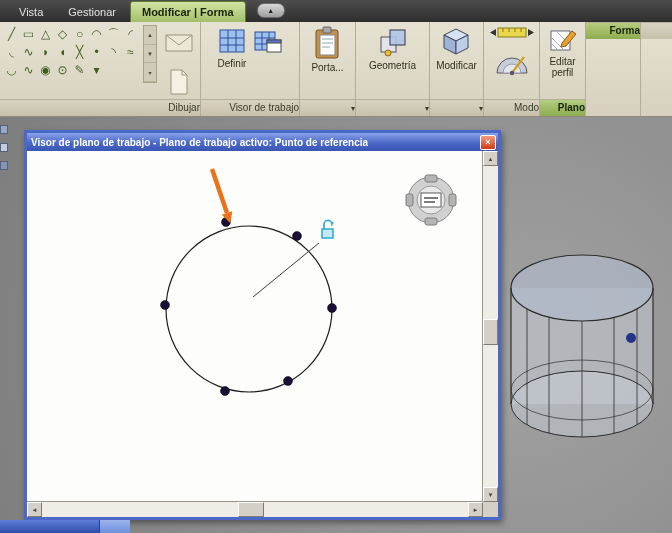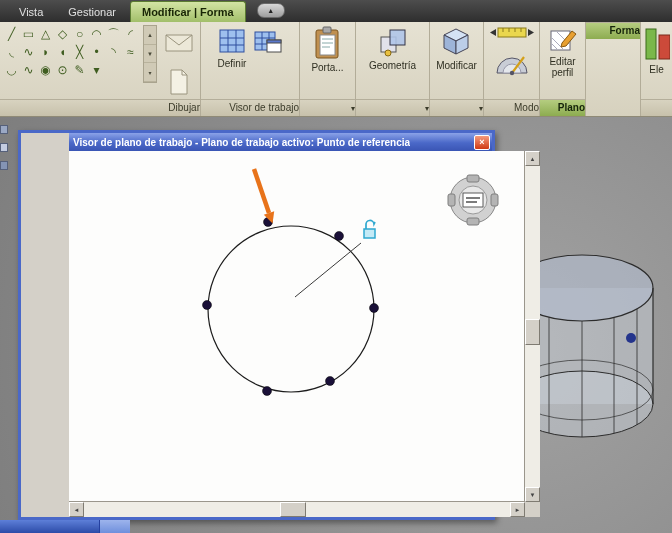--- a/index.html
+++ b/index.html
@@ -55,23 +55,23 @@
   .workspace{position:absolute;left:0;top:117px;width:672px;height:416px;
     background:radial-gradient(circle at 78% 55%, #a2a2a2 0%, #8d8d8d 55%, #7e7e7e 100%);}
   .bg3d{position:absolute;left:0;top:-117px;width:672px;height:533px;pointer-events:none;}
   .left-strip{position:absolute;left:0;top:8px;width:8px;display:flex;flex-direction:column;gap:9px;}
   .left-strip i{width:8px;height:9px;border:1px solid #55607a;box-sizing:border-box;}
   .bottom-bar{position:absolute;left:0;bottom:0;height:13px;width:672px;display:flex;}
   .bottom-bar .b1{width:99px;background:linear-gradient(#5d7fd8,#2c4ba8);}
   .bottom-bar .b2{width:30px;background:linear-gradient(#9db4ec,#6f8fdc);border-left:1px solid #24складz;border-left:1px solid #2440a0;}
 
   
-  .viewer{position:absolute;left:18px;top:13px;width:477px;height:390px;box-sizing:border-box;
+  .viewer{position:absolute;left:24px;top:13px;width:477px;height:390px;box-sizing:border-box;
     border:3px solid var(--titlebar-blue,#4a68c8);background:#d4d0c8;
-    box-shadow:2px 3px 6px rgba(0,0,0,.4);padding-left:48px;}
+    box-shadow:2px 3px 6px rgba(0,0,0,.4);}
   .titlebar{height:18px;display:flex;align-items:center;padding:0 2px 0 4px;box-sizing:border-box;
     background:linear-gradient(#8aa2e8, var(--titlebar-blue,#4a68c8) 55%, #3a55b4);}
   .titlebar .title{color:#fff;font-size:10px;font-weight:bold;white-space:nowrap;overflow:hidden;}
   .titlebar .close{margin-left:auto;width:14px;height:13px;border-radius:2px;
     background:linear-gradient(#f59a7c,#cf3a14);border:1px solid #fff;
     color:#fff;font-size:9px;line-height:12px;text-align:center;font-weight:bold;}
   .win-body{position:relative;width:471px;height:366px;}
   .canvas{position:absolute;left:0;top:0;width:456px;height:351px;background:#fdfdfc;
     border-right:1px solid #9a968c;border-bottom:1px solid #9a968c;box-sizing:border-box;}
   .canvas > svg.main{position:absolute;left:0;top:0;}
@@ -269,31 +269,20 @@
         </div>
       </div>
       <div class="panel-label green">Plano</div>
     </section>
 
     <section class="panel" style="width:55px">
       <div class="panel-label green">Forma</div>
     </section>
 
     <section class="panel" style="width:31px;border-right:none">
-      <div class="panel-body">
-        <div class="row-center">
-          <div class="bigbtn">
-            <svg width="26" height="36" viewBox="0 0 26 36">
-              <rect x="2" y="3" width="10" height="30" fill="#7ab84a" stroke="#3a6a1a"></rect>
-              <rect x="15" y="9" width="11" height="24" fill="#cc4a3a" stroke="#7a2a1a"></rect>
-            </svg>
-            <span class="cap">Ele</span>
-          </div>
-        </div>
-      </div>
       <div class="panel-label"></div>
     </section>
   </div>
 
   <div class="workspace">
     <svg class="bg3d" viewBox="0 0 672 533" width="672" height="533">
         <rect x="511" y="288" width="142" height="116" fill="rgba(205,210,220,0.45)"></rect>
         <ellipse cx="582" cy="404" rx="71" ry="33" fill="rgba(205,210,220,0.45)" stroke="#2c2c2c" stroke-width="1"></ellipse>
         <ellipse cx="582" cy="390" rx="71" ry="30" fill="none" stroke="#2c2c2c" stroke-width="0.7"></ellipse>
         <ellipse cx="582" cy="288" rx="71" ry="33" fill="rgba(178,188,204,0.65)" stroke="#2c2c2c" stroke-width="1.2"></ellipse>

